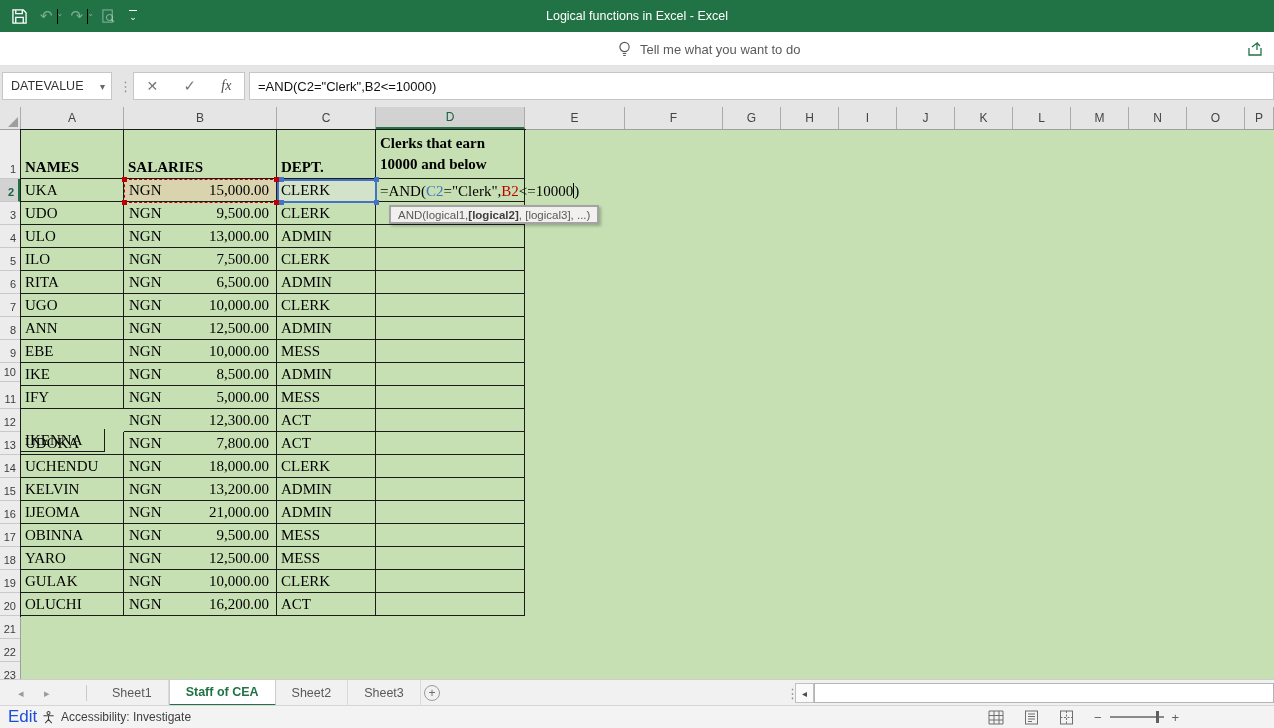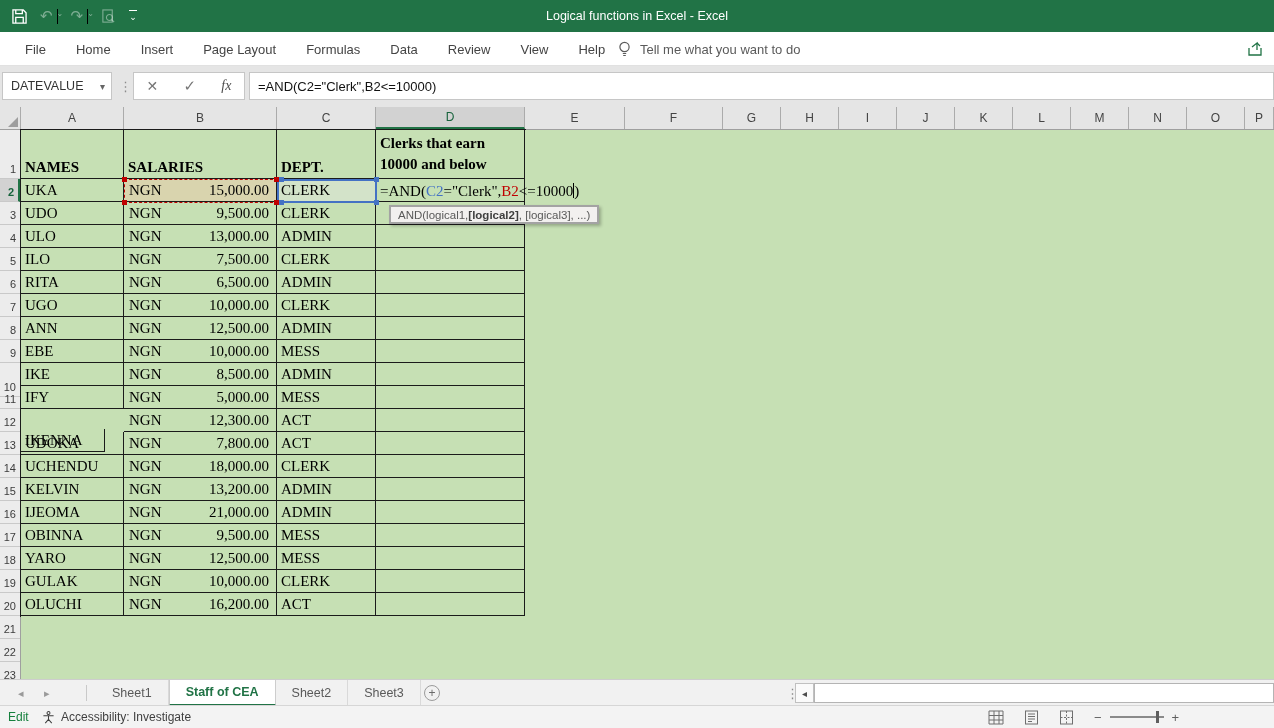--- a/index.html
+++ b/index.html
@@ -94,21 +94,21 @@
                  border-left:1px solid #cdcdcd; border-right:1px solid #cdcdcd; }
   .addsheet { position:absolute; left:424px; top:5px; width:16px; height:16px; border:1px solid #9b9b9b; border-radius:50%;
               display:flex; align-items:center; justify-content:center; color:#6a6a6a; font-size:12px; line-height:1; }
   .hdots { position:absolute; left:786px; top:0; height:26px; display:flex; align-items:center; color:#8a8a8a; font-size:13px; }
   .hscroll-arrow { position:absolute; left:795px; top:3px; width:19px; height:20px; background:#fafafa; border:1px solid #c0c0c0;
                    display:flex; align-items:center; justify-content:center; color:#4d4d4d; font-size:10px; }
   .hscroll-thumb { position:absolute; left:814px; right:0; top:3px; height:20px; background:#fff; border:1px solid #b4b4b4; }
 
   
   .statusbar { position:absolute; left:0; top:705px; width:100%; height:23px; background:#f3f3f3; border-top:1px solid #d6d6d6; }
-  .status-mode { position:absolute; left:8px; top:0; height:22px; display:flex; align-items:center; font-size:12px; color:#15803d; }
+  .status-mode { position:absolute; left:8px; top:0; height:22px; display:flex; align-items:center; font-size:17px; color:#1d4ed8; }
   .status-acc { position:absolute; left:42px; top:0; height:22px; display:flex; align-items:center; gap:6px; font-size:12px; color:#3f3f3f; }
   .status-right { position:absolute; left:988px; top:0; height:22px; display:flex; align-items:center; gap:20px; }
   .zoomctl { display:flex; align-items:center; gap:8px; color:#5f5f5f; }
   .zoomtrack { position:relative; width:54px; height:2px; background:#8a8a8a; }
   .zoomthumb { position:absolute; left:46px; top:-5px; width:3px; height:12px; background:#5f5f5f; }
   .zglyph { font-size:13px; color:#5f5f5f; }
 
   svg { display:block; }
 </style>
 </head>
@@ -133,31 +133,20 @@
             <circle cx="9" cy="9" r="3.2" fill="none" stroke="rgba(255,255,255,.42)" stroke-width="1.2"></circle>
             <path d="M11.4 11.4 L14 14" stroke="rgba(255,255,255,.42)" stroke-width="1.4"></path>
           </svg>
       </span>
       <span style="color:#fff; font-size:9px; border-top:1.5px solid #fff; padding-top:1px;">⌄</span>
     </div>
     <div class="title-text">Logical functions in Excel  -  Excel</div>
   </div>
 
   <div class="ribbonrow">
-    <div class="rtabs" id="ribbon-tabs">
-        <div class="rtab">File</div>
-        <div class="rtab">Home</div>
-        <div class="rtab">Insert</div>
-        <div class="rtab">Page Layout</div>
-        <div class="rtab">Formulas</div>
-        <div class="rtab">Data</div>
-        <div class="rtab">Review</div>
-        <div class="rtab">View</div>
-        <div class="rtab">Help</div>
-      </div>
     <div class="tellme">
       <span>
         <svg width="13" height="17" viewBox="0 0 13 17">
             <circle cx="6.5" cy="6" r="4.6" fill="none" stroke="#5a5a5a" stroke-width="1.2"></circle>
             <path d="M4.8 12.5 h3.4 M5.2 14.5 h2.6" stroke="#5a5a5a" stroke-width="1.2"></path>
           </svg>
       </span>
       <span>Tell me what you want to do</span>
     </div>
     <div class="share-btn">
@@ -211,21 +200,21 @@
   <div class="rowheaders" id="row-headers">
       <div class="rowh" style="top: 0px; height: 49px;">1</div>
       <div class="rowh active" style="top: 49px; height: 23px;">2</div>
       <div class="rowh" style="top: 72px; height: 23px;">3</div>
       <div class="rowh" style="top: 95px; height: 23px;">4</div>
       <div class="rowh" style="top: 118px; height: 23px;">5</div>
       <div class="rowh" style="top: 141px; height: 23px;">6</div>
       <div class="rowh" style="top: 164px; height: 23px;">7</div>
       <div class="rowh" style="top: 187px; height: 23px;">8</div>
       <div class="rowh" style="top: 210px; height: 23px;">9</div>
-      <div class="rowh" style="top: 244px; height: 23px;">10</div>
+      <div class="rowh" style="top: 229px; height: 23px;">10</div>
       <div class="rowh" style="top: 256px; height: 23px;">11</div>
       <div class="rowh" style="top: 279px; height: 23px;">12</div>
       <div class="rowh" style="top: 302px; height: 23px;">13</div>
       <div class="rowh" style="top: 325px; height: 23px;">14</div>
       <div class="rowh" style="top: 348px; height: 23px;">15</div>
       <div class="rowh" style="top: 371px; height: 23px;">16</div>
       <div class="rowh" style="top: 394px; height: 23px;">17</div>
       <div class="rowh" style="top: 417px; height: 23px;">18</div>
       <div class="rowh" style="top: 440px; height: 23px;">19</div>
       <div class="rowh" style="top: 463px; height: 23px;">20</div>

